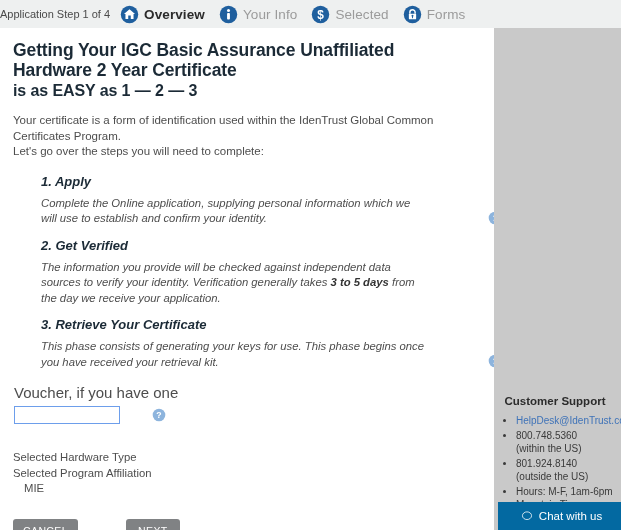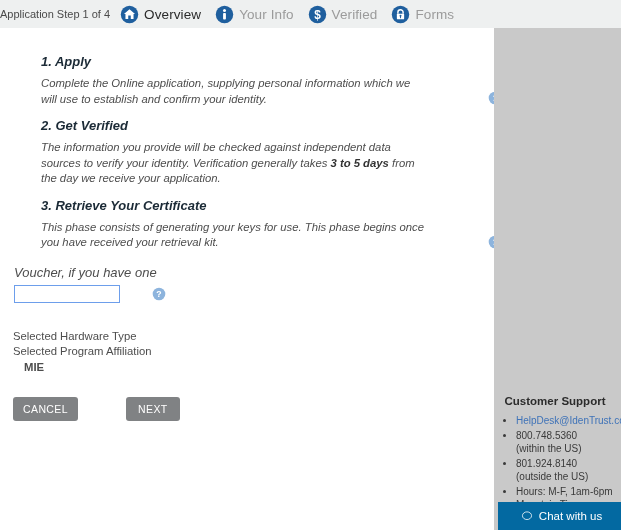--- a/index.html
+++ b/index.html
@@ -39,21 +39,21 @@
     white-space: nowrap;
   }
   .nav-item .nav-text {
     font-size: 13.5px;
     margin-left: 5px;
     color: #9b9b9b;
     letter-spacing: .1px;
   }
   .nav-item.active .nav-text {
     color: #2b2b2b;
-    font-weight: normal;
+    font-weight: bold;
   }
   .nav-icon {
     width: 19px;
     height: 19px;
     flex: 0 0 19px;
     display: block;
   }
 
   
   #main {
@@ -116,24 +116,23 @@
   }
   .help-1 { bottom: 2px; }
   .help-3 { bottom: 2px; }
 
   
   #voucher-area {
     margin-top: 14px;
     padding-left: 1px;
   }
   #voucher-label {
-    font-size: 13px;
+    font-size: 15px;
     color: #4d4d4d;
     margin-bottom: 5px;
-    font-style: italic;
   }
   #voucher-row {
     display: flex;
     align-items: center;
   }
   #voucher-input {
     width: 98px;
     height: 14px;
     border: 1px solid #6d9eeb;
     background: #ffffff;
@@ -149,21 +148,21 @@
     margin-left: 32px;
   }
 
   
   #selections {
     margin-top: 26px;
     font-size: 11.3px;
     line-height: 15.5px;
     color: #4d4d4d;
   }
-  #selections .indent { padding-left: 11px; font-weight: bold; }
+  #selections .indent { padding-left: 11px; }
 
   
   #button-row {
     margin-top: 22px;
     display: flex;
     align-items: center;
   }
   .btn {
     background: #808284;
     color: #ffffff;
@@ -250,38 +249,47 @@
       <rect x="10.2" y="10" width="3.6" height="8.2" rx="1.1" fill="#ffffff"></rect>
     </svg>
     <span class="nav-text">Your Info</span>
   </div>
 
   <div class="nav-item">
     <svg class="nav-icon" viewBox="0 0 24 24">
       <circle cx="12" cy="12" r="11" fill="#1f5f9e"></circle>
       <text x="12" y="17.6" text-anchor="middle" font-family="Liberation Sans, sans-serif" font-size="15" font-weight="bold" fill="#ffffff">$</text>
     </svg>
-    <span class="nav-text">Verified</span>
+    <span class="nav-text">Selected</span>
   </div>
 
   <div class="nav-item">
     <svg class="nav-icon" viewBox="0 0 24 24">
       <circle cx="12" cy="12" r="11" fill="#1f5f9e"></circle>
       <path d="M8.7 11.2 L8.7 9.2 A3.3 3.3 0 0 1 15.3 9.2 L15.3 11.2" stroke="#ffffff" stroke-width="1.8" fill="none"></path>
       <rect x="7.4" y="10.9" width="9.2" height="7.2" rx="1.1" fill="#ffffff"></rect>
       <circle cx="12" cy="13.6" r="1.25" fill="#1f5f9e"></circle>
       <rect x="11.4" y="13.9" width="1.2" height="2.8" fill="#1f5f9e"></rect>
     </svg>
     <span class="nav-text">Forms</span>
   </div>
 </div>
 
 <div id="main">
 
-
+  <h1 id="page-title">
+    <span>Getting Your IGC Basic Assurance Unaffiliated</span><br>
+    <span>Hardware 2 Year Certificate</span><br>
+    <span class="sub">is as EASY as 1 — 2 — 3</span>
+  </h1>
+
+  <p id="intro">
+    <span>Your certificate is a form of identification used within the IdenTrust Global Common Certificates Program.</span><br>
+    <span>Let's go over the steps you will need to complete:</span>
+  </p>
 
   <div id="steps">
 
     <div class="step-block">
       <div class="step-head">1. Apply</div>
       <p class="step-body">Complete the Online application, supplying personal information which we will use to establish and confirm your identity.</p>
       <svg class="help-icon help-1" viewBox="0 0 20 20">
         <circle cx="10" cy="10" r="9" fill="#8db4dd"></circle>
         <text x="10" y="14.6" text-anchor="middle" font-family="Liberation Sans, sans-serif" font-size="12.5" font-weight="bold" fill="#ffffff">?</text>
       </svg>

